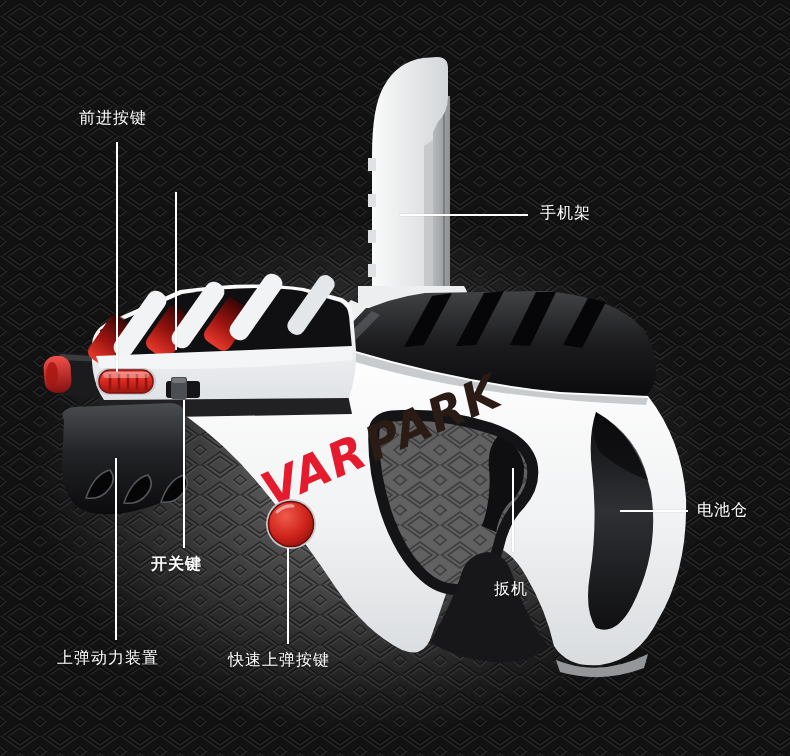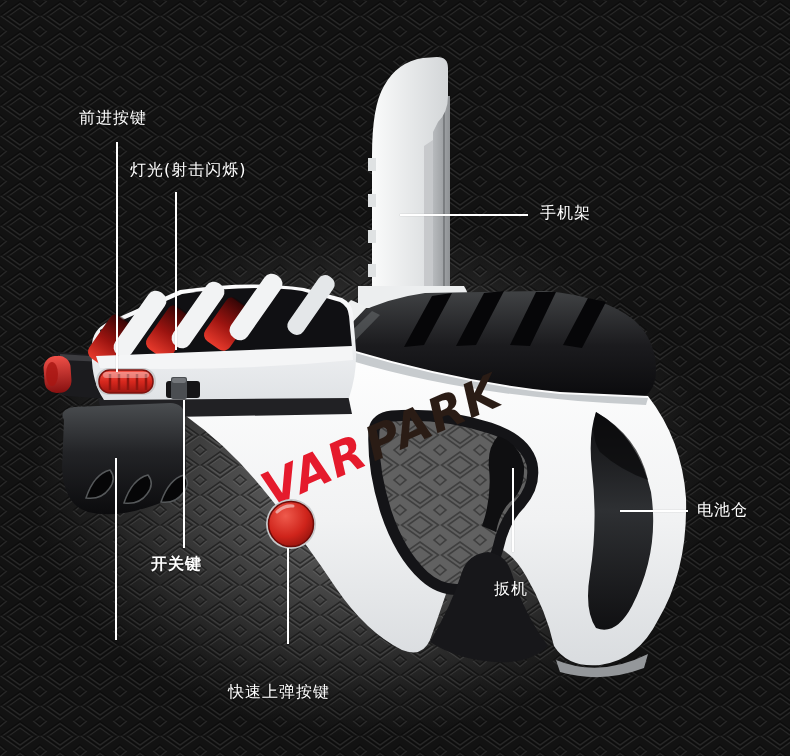--- a/index.html
+++ b/index.html
@@ -232,20 +232,20 @@
   <div class="cline v" style="left:116px;top:142px;height:230px;"></div>
   <div class="cline v" style="left:175px;top:192px;height:158px;"></div>
   <div class="cline h" style="left:400px;top:214px;width:128px;"></div>
   <div class="cline h" style="left:620px;top:510px;width:68px;"></div>
   <div class="cline v" style="left:183px;top:400px;height:148px;"></div>
   <div class="cline v" style="left:512px;top:468px;height:84px;"></div>
   <div class="cline v" style="left:115px;top:458px;height:182px;"></div>
   <div class="cline v" style="left:287px;top:548px;height:96px;"></div>
 
   <div class="callout-label" style="left:79px;top:108px;">前进按键</div>
-  <div class="callout-label" style="left:130px;top:160px;">灯光(射击闪烁)</div>
   <div class="callout-label" style="left:540px;top:203px;">手机架</div>
   <div class="callout-label" style="left:697px;top:500px;">电池仓</div>
   <div class="callout-label" style="left:151px;top:554px;font-weight:bold;">开关键</div>
   <div class="callout-label" style="left:494px;top:555px;margin-top:24px;">扳机</div>
-  <div class="callout-label" style="left:228px;top:650px;margin-top:32px;">快速上弹按键</div>
+  <div class="callout-label" style="left:57px;top:648px;">上弹动力装置</div>
+  <div class="callout-label" style="left:228px;top:650px;">快速上弹按键</div>
 
 </div>
 
 </body></html>

